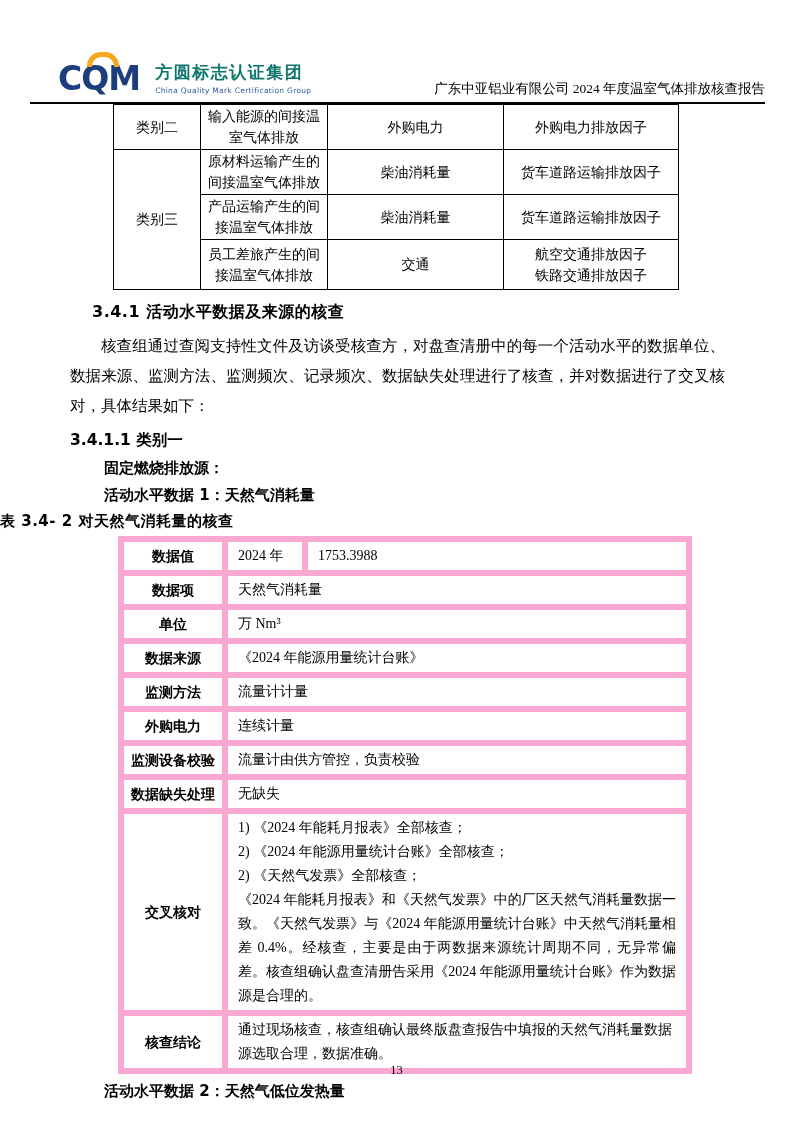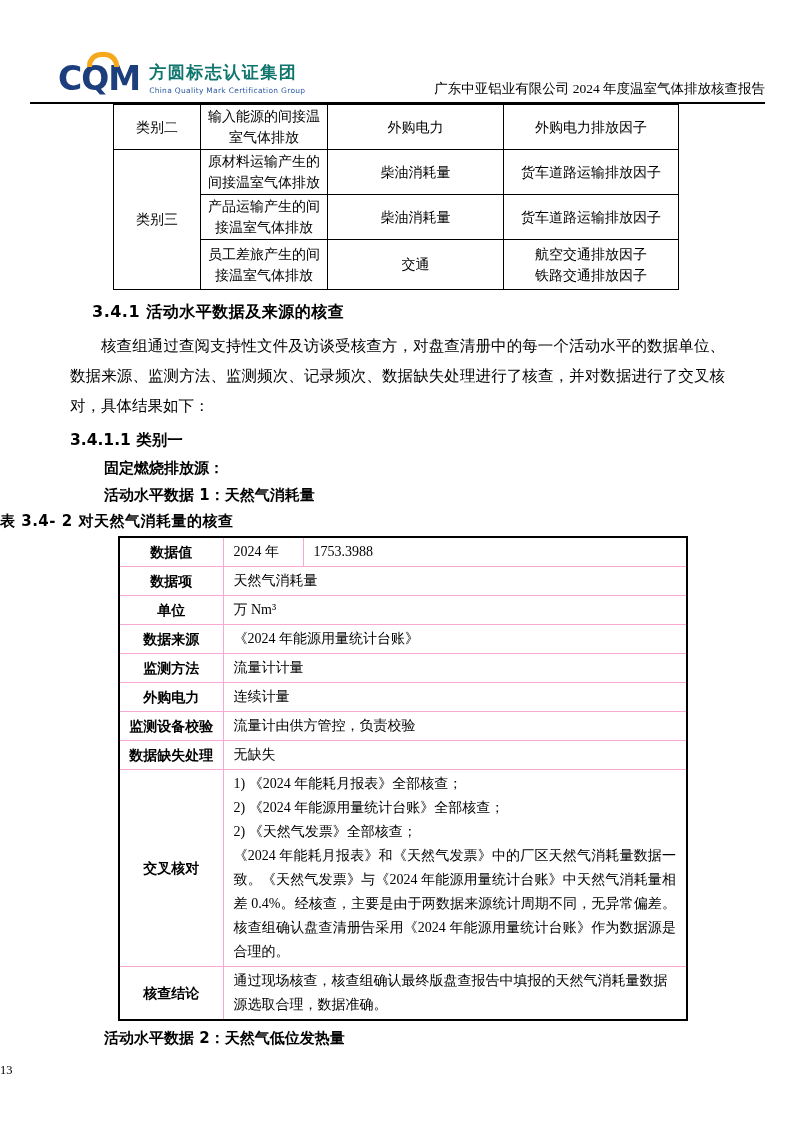--- a/index.html
+++ b/index.html
@@ -6,21 +6,21 @@
   .page {
     position:relative; width:793px; height:1122px; margin:0 auto;
     background:#ffffff; overflow:hidden; color:#000;
     font-family:"Liberation Serif","DejaVu Serif",serif;
   }
   
   .hdr {
     position:absolute; left:30px; right:28px; top:42px; height:60px;
     border-bottom:2px solid #000;
   }
-  .logo { position:absolute; left:28px; bottom:7px; display:flex; align-items:center; gap:9px; }
+  .logo { position:absolute; left:28px; bottom:7px; display:flex; align-items:center; gap:15px; }
   .logo-mark {
     position:relative;
     font-family:"DejaVu Sans","Liberation Sans",sans-serif;
     font-weight:800; font-size:33px; line-height:1; color:#1d3e7d; letter-spacing:-1px;
   }
   .logo-arc {
     position:absolute; top:-10px; left:29px; width:22px; height:10px;
     border:5px solid #f6a81c; border-bottom:none; border-radius:14px 14px 0 0;
   }
   .logo-cn {
@@ -58,30 +58,30 @@
     margin:8px 0 0 104px; font-size:15px; font-weight:700;
     font-family:"DejaVu Sans","Liberation Sans",sans-serif;
   }
   .tbl-caption {
     margin-top:7px; text-align:left; font-size:15px; font-weight:700;
     font-family:"DejaVu Sans","Liberation Sans",sans-serif; letter-spacing:0.5px;
   }
 
   
   .ver-table { width:568px; margin:5px 0 0 118px; font-size:14px; border:2px solid #000; table-layout:fixed; }
-  .ver-table td { border:1px solid #f9a8d4; vertical-align:middle; padding:2px 10px; line-height:24px; }
+  .ver-table td { border:6px solid #f9a8d4; vertical-align:middle; padding:2px 10px; line-height:24px; }
   .ver-table td.lbl {
     text-align:center; font-weight:700; padding:2px 2px;
     font-family:"DejaVu Sans","Liberation Sans",sans-serif;
   }
   .ver-table tr.simple { height:28px; }
   .cross-cell div { line-height:24px; }
   .cross-cell .just { text-align:justify; }
 
-  .page-num { position:absolute; bottom:44px; left:0; width:100%; font-size:12.5px; }
+  .page-num { position:absolute; bottom:44px; left:0; width:100%; text-align:center; font-size:12.5px; }
 </style>
 </head>
 <body>
 
 <div class="page">
 
   <div class="hdr">
     <div class="logo">
       <div class="logo-mark">
         <span class="logo-arc"></span>

